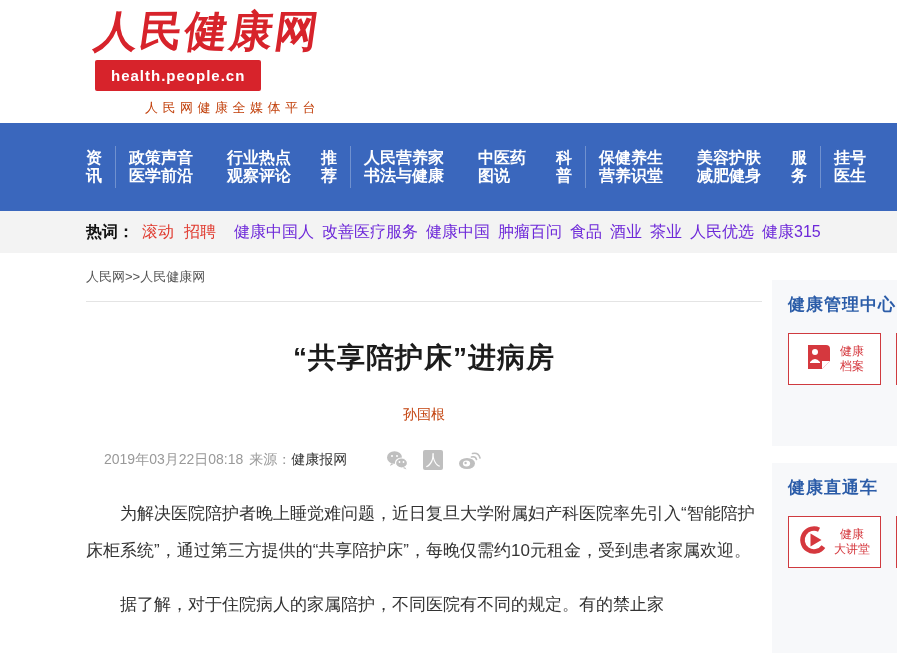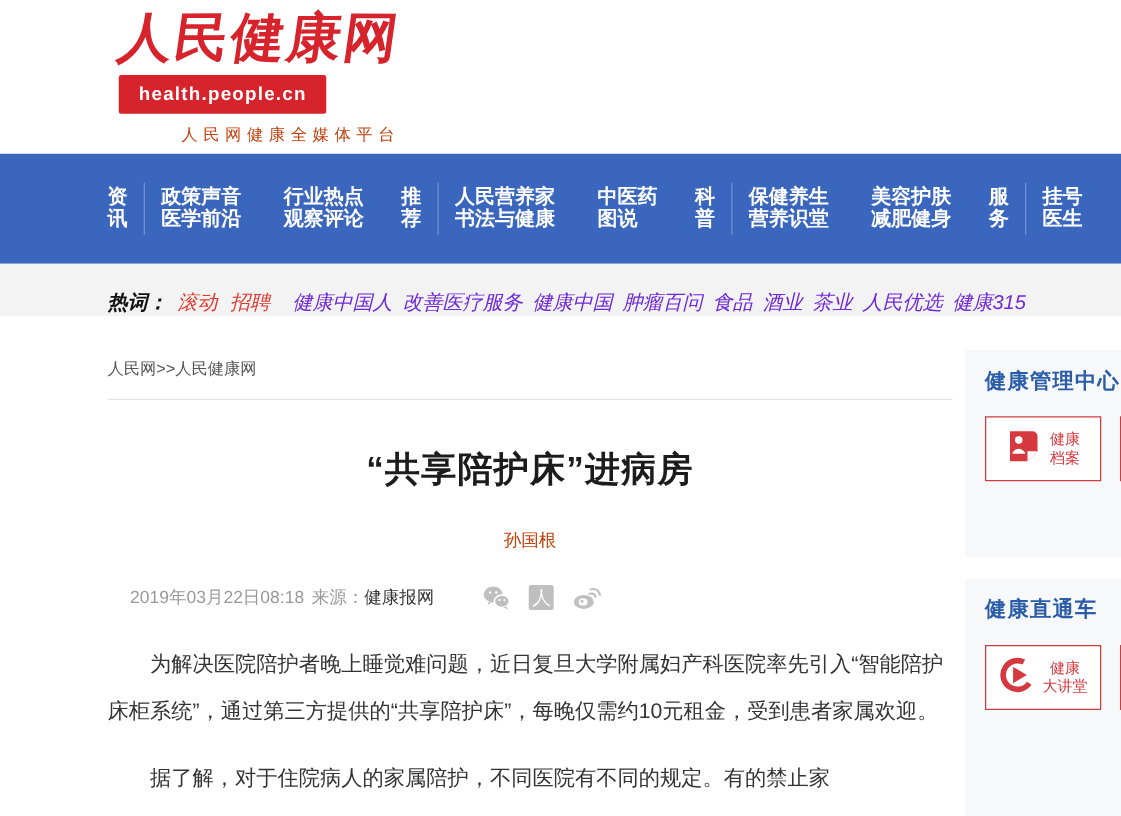--- a/index.html
+++ b/index.html
@@ -27,27 +27,27 @@
          padding:7px 0; color:#fff; font-size:16px; font-weight:700; line-height:18px; }
   .nav-divider { width:1px; background:rgba(255,255,255,.28); margin:4px 13px; }
   .nav-cols { display:flex; }
   .nav-col { display:flex; flex-direction:column; justify-content:space-between;
          padding:7px 0; margin-right:34px; }
   .nav-col:last-child { margin-right:0; }
   .nav-item { color:#fff; font-size:16px; font-weight:700; line-height:18px; white-space:nowrap; cursor:pointer; }
 
   
   .hotbar { position:absolute; top:211px; left:0; width:897px; height:42px; background:#f3f3f3;
-         display:flex; align-items:flex-end; padding-left:86px; font-size:16px;font-style:italic; }
+         display:flex; align-items:center; padding-left:86px; font-size:16px; }
   .hotbar-label { font-weight:700; color:#111; margin-right:8px; }
   .hot-link-red { color:#e03a2f; margin-right:10px; cursor:pointer; }
   .hot-link { color:#6d28d9; margin-left:8px; cursor:pointer; }
 
   
-  .content { position:absolute; left:86px; top:286px; width:676px; }
+  .content { position:absolute; left:86px; top:268px; width:676px; }
   .breadcrumb { font-size:13px; color:#555; cursor:pointer; }
   .content hr { border:none; border-top:1px solid #e4e4e4; margin-top:15px; }
   .article-title { margin-top:37px; text-align:center; font-size:28px; font-weight:700; color:#1c1c1c; letter-spacing:1px; }
   .article-author { margin-top:29px; text-align:center; font-size:14px; color:#c2410c; }
   .meta-row { margin-top:25px; display:flex; align-items:center; padding-left:18px; font-size:14px; }
   .meta-date { color:#999; }
   .meta-source-label { color:#999; margin-left:6px; }
   .meta-source { color:#333; cursor:pointer; }
   .share-icons { display:flex; align-items:center; margin-left:38px; gap:14px; }
   .share-icon { width:24px; height:22px; cursor:pointer; display:flex; align-items:center; justify-content:center; }

